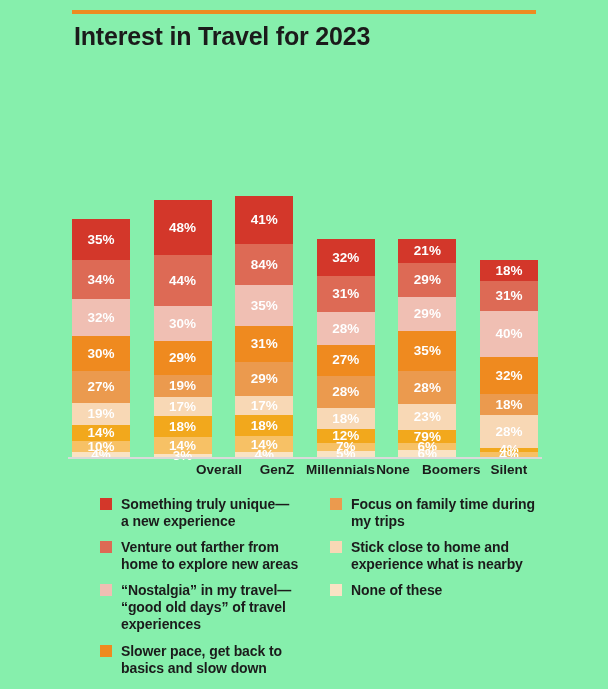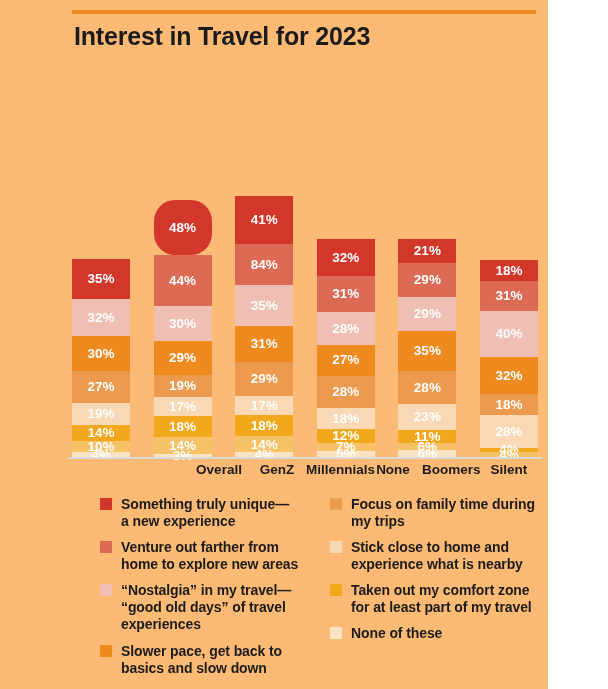--- a/index.html
+++ b/index.html
@@ -3,21 +3,21 @@
 <meta charset="utf-8">
 <style>
   * { box-sizing: border-box; }
   html, body {
     margin: 0; padding: 0;
     width: 608px; height: 689px;
     background: #ffffff;
     font-family: "Liberation Sans", sans-serif;
     overflow: hidden;
   }
-  #page { position: relative; width: 548px; height: 689px; background:#fdba74; }
+  #page { position: relative; width: 608px; height: 689px; background:#86efac; }
 
   
   .top-rule {
     position: absolute; left: 72px; top: 10px; width: 464px; height: 4px;
     background: #ed8b21;
   }
   .title {
     position: absolute; left: 74px; top: 22px;
     font-size: 25px; font-weight: bold; letter-spacing: -0.2px;
     color: #1b1b1b; white-space: nowrap;
@@ -83,20 +83,23 @@
 
   <div class="top-rule"></div>
   <div class="title">Interest in Travel for 2023</div>
 
   <div id="plot">
     <div class="bars" id="bars">
         <div class="bar-col">
           <div class="seg" title="Something truly unique—a new experience: 35%" style="background: rgb(211, 55, 42); height: 40.6px;">
             <span>35%</span>
           </div>
+          <div class="seg" title="Venture out farther from home to explore new areas: 34%" style="background: rgb(221, 106, 85); height: 39.44px;">
+            <span>34%</span>
+          </div>
           <div class="seg" title="“Nostalgia” in my travel—“good old days” of travel experiences: 32%" style="background: rgb(240, 191, 179); height: 37.12px;">
             <span>32%</span>
           </div>
           <div class="seg" title="Slower pace, get back to basics and slow down: 30%" style="background: rgb(239, 138, 31); height: 34.8px;">
             <span>30%</span>
           </div>
           <div class="seg" title="Focus on family time during my trips: 27%" style="background: rgb(235, 154, 78); height: 31.32px;">
             <span>27%</span>
           </div>
           <div class="seg" title="Stick close to home and experience what is nearby: 19%" style="background: rgb(248, 216, 181); height: 22.04px;">
@@ -106,21 +109,21 @@
             <span>14%</span>
           </div>
           <div class="seg" title="Splurge on travel—not worry about expenses: 10%" style="background: rgb(247, 193, 101); height: 11.6px; text-align: right;">
             <span>10%</span>
           </div>
           <div class="seg" title="None of these: 4%" style="background: rgb(250, 227, 196); height: 4.64px;">
             <span>4%</span>
           </div>
         </div>
         <div class="bar-col">
-          <div class="seg" title="Something truly unique—a new experience: 48%" style="background: rgb(211, 55, 42); height: 55.68px; border-radius: 21px;">
+          <div class="seg" title="Something truly unique—a new experience: 48%" style="background: rgb(211, 55, 42); height: 55.68px;">
             <span>48%</span>
           </div>
           <div class="seg" title="Venture out farther from home to explore new areas: 44%" style="background: rgb(221, 106, 85); height: 51.04px;">
             <span>44%</span>
           </div>
           <div class="seg" title="“Nostalgia” in my travel—“good old days” of travel experiences: 30%" style="background: rgb(240, 191, 179); height: 34.8px;">
             <span>30%</span>
           </div>
           <div class="seg" title="Slower pace, get back to basics and slow down: 29%" style="background: rgb(239, 138, 31); height: 33.64px;">
             <span>29%</span>
@@ -212,21 +215,21 @@
           <div class="seg" title="Slower pace, get back to basics and slow down: 35%" style="background: rgb(239, 138, 31); height: 40.6px;">
             <span>35%</span>
           </div>
           <div class="seg" title="Focus on family time during my trips: 28%" style="background: rgb(235, 154, 78); height: 32.48px;">
             <span>28%</span>
           </div>
           <div class="seg" title="Stick close to home and experience what is nearby: 23%" style="background: rgb(248, 216, 181); height: 26.68px;">
             <span>23%</span>
           </div>
           <div class="seg" title="Taken out my comfort zone for at least part of my travel: 11%" style="background: rgb(242, 168, 28); height: 12.76px;">
-            <span>11%</span>
+            <span>79%</span>
           </div>
           <div class="seg" title="Splurge on travel—not worry about expenses: 6%" style="background: rgb(247, 193, 101); height: 6.96px;">
             <span>6%</span>
           </div>
           <div class="seg" title="None of these: 6%" style="background: rgb(250, 227, 196); height: 6.96px;">
             <span>6%</span>
           </div>
         </div>
         <div class="bar-col">
           <div class="seg" title="Something truly unique—a new experience: 18%" style="background: rgb(211, 55, 42); height: 20.88px;">
@@ -288,23 +291,19 @@
     <div class="legcol right" id="legend-right">
         <div class="legitem">
           <div class="swatch" style="background: rgb(235, 154, 78);"></div>
           <div class="legtext">Focus on family time during<br>my trips</div>
         </div>
         <div class="legitem">
           <div class="swatch" style="background: rgb(248, 216, 181);"></div>
           <div class="legtext">Stick close to home and<br>experience what is nearby</div>
         </div>
         <div class="legitem">
-          <div class="swatch" style="background: rgb(242, 168, 28);"></div>
-          <div class="legtext">Taken out my comfort zone<br>for at least part of my travel</div>
-        </div>
-        <div class="legitem">
           <div class="swatch" style="background: rgb(250, 227, 196);"></div>
           <div class="legtext">None of these</div>
         </div>
       </div>
   </div>
 
 </div>
 
 </body></html>

